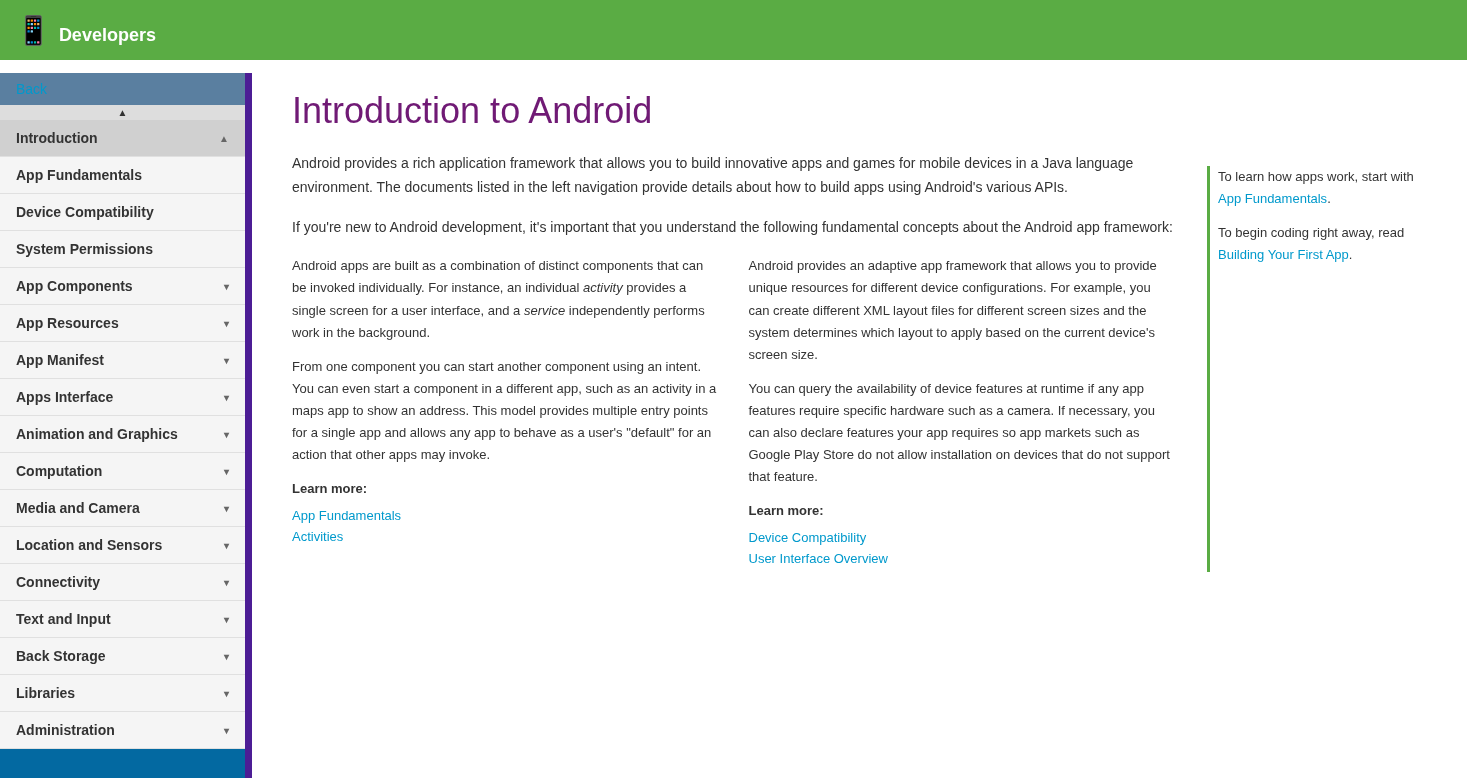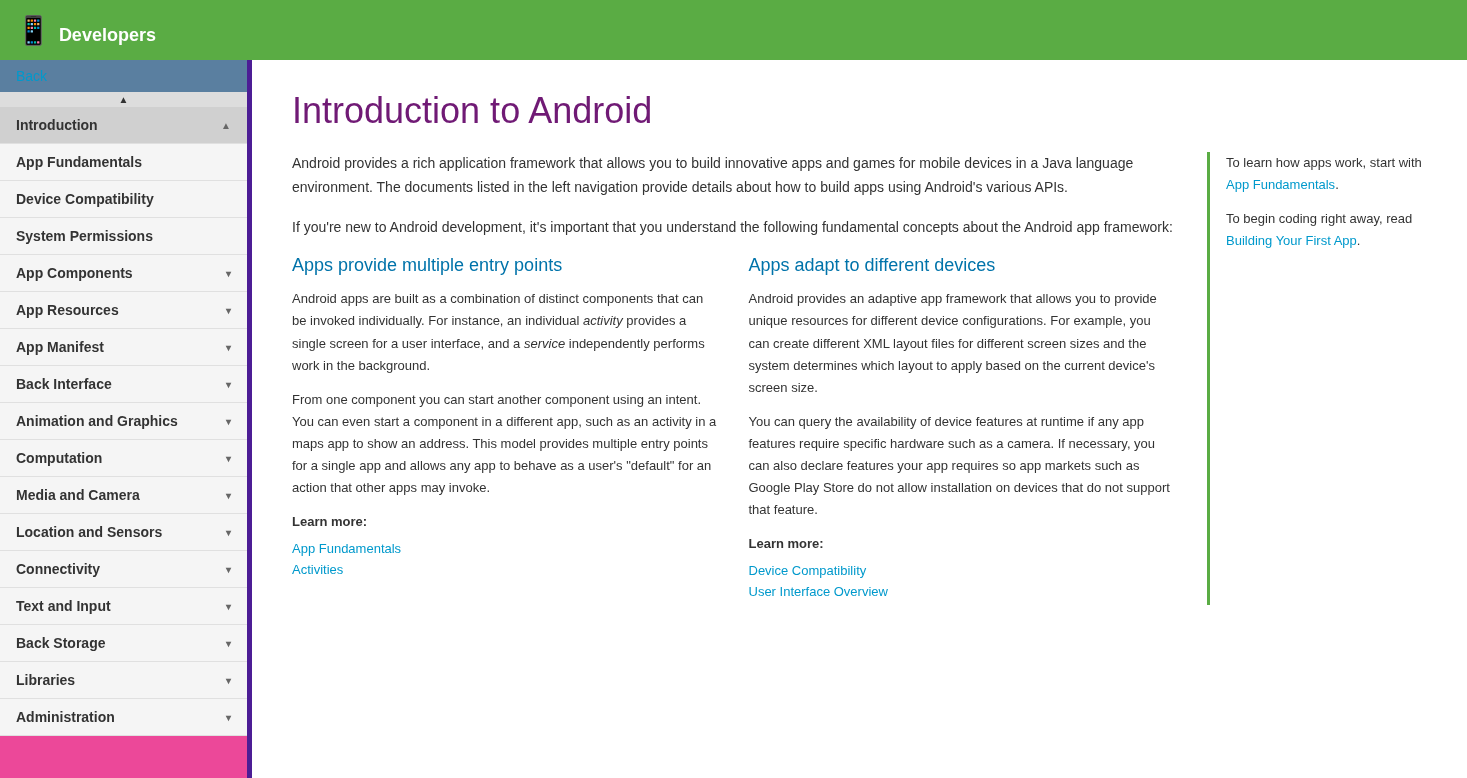--- a/index.html
+++ b/index.html
@@ -29,24 +29,25 @@
     
     #layout {
       display: flex;
       flex: 1;
       overflow: hidden;
     }
 
     
     #sidebar {
       width: 252px;
-      background-color: #ec4899;
-      border-right: 5px solid #4c1d95;
+      background-color: #0369a1;
+      border-right: 7px solid #4c1d95;
       overflow-y: auto;
       flex-shrink: 0;
+      margin-top: 13px;
     }
     #sidebar .back-link {
       display: block;
       padding: 8px 16px;
       color: #0099cc;
       background-color: #5a7fa0;
       font-size: 14px;
       cursor: pointer;
       text-decoration: none;
     }
@@ -95,24 +96,25 @@
       display: flex;
       gap: 32px;
     }
     .main-col {
       flex: 1;
     }
     .side-col {
       width: 220px;
       flex-shrink: 0;
       border-left: 3px solid #5aac44;
-      padding-left: 16px;
+      padding-left: 8px;
       font-size: 13px;
       line-height: 1.6;
       color: #444;
+      margin-top: 14px;
     }
     .intro-text {
       font-size: 14px;
       line-height: 1.7;
       color: #333;
       margin-bottom: 16px;
     }
     .two-col {
       display: flex;
       gap: 30px;
@@ -187,21 +189,21 @@
     </div>
     <div class="nav-item">
       <span>App Resources</span>
       <span class="chevron">▾</span>
     </div>
     <div class="nav-item">
       <span>App Manifest</span>
       <span class="chevron">▾</span>
     </div>
     <div class="nav-item">
-      <span>Back Interface</span>
+      <span>Apps Interface</span>
       <span class="chevron">▾</span>
     </div>
     <div class="nav-item">
       <span>Animation and Graphics</span>
       <span class="chevron">▾</span>
     </div>
     <div class="nav-item">
       <span>Computation</span>
       <span class="chevron">▾</span>
     </div>
@@ -238,29 +240,27 @@
   <main id="main">
     <h1>Introduction to Android</h1>
 
     <div class="content-layout">
       <div class="main-col">
         <p class="intro-text">Android provides a rich application framework that allows you to build innovative apps and games for mobile devices in a Java language environment. The documents listed in the left navigation provide details about how to build apps using Android's various APIs.</p>
         <p class="intro-text">If you're new to Android development, it's important that you understand the following fundamental concepts about the Android app framework:</p>
 
         <div class="two-col">
           <div class="two-col-left">
-            <h2>Apps provide multiple entry points</h2>
             <p>Android apps are built as a combination of distinct components that can be invoked individually. For instance, an individual <em>activity</em> provides a single screen for a user interface, and a <em>service</em> independently performs work in the background.</p>
             <p>From one component you can start another component using an intent. You can even start a component in a different app, such as an activity in a maps app to show an address. This model provides multiple entry points for a single app and allows any app to behave as a user's "default" for an action that other apps may invoke.</p>
             <p class="learn-more-label">Learn more:</p>
             <a class="link-item">App Fundamentals</a>
             <a class="link-item">Activities</a>
           </div>
           <div class="two-col-right">
-            <h2>Apps adapt to different devices</h2>
             <p>Android provides an adaptive app framework that allows you to provide unique resources for different device configurations. For example, you can create different XML layout files for different screen sizes and the system determines which layout to apply based on the current device's screen size.</p>
             <p>You can query the availability of device features at runtime if any app features require specific hardware such as a camera. If necessary, you can also declare features your app requires so app markets such as Google Play Store do not allow installation on devices that do not support that feature.</p>
             <p class="learn-more-label">Learn more:</p>
             <a class="link-item">Device Compatibility</a>
             <a class="link-item">User Interface Overview</a>
           </div>
         </div>
       </div>
 
       <div class="side-col">

